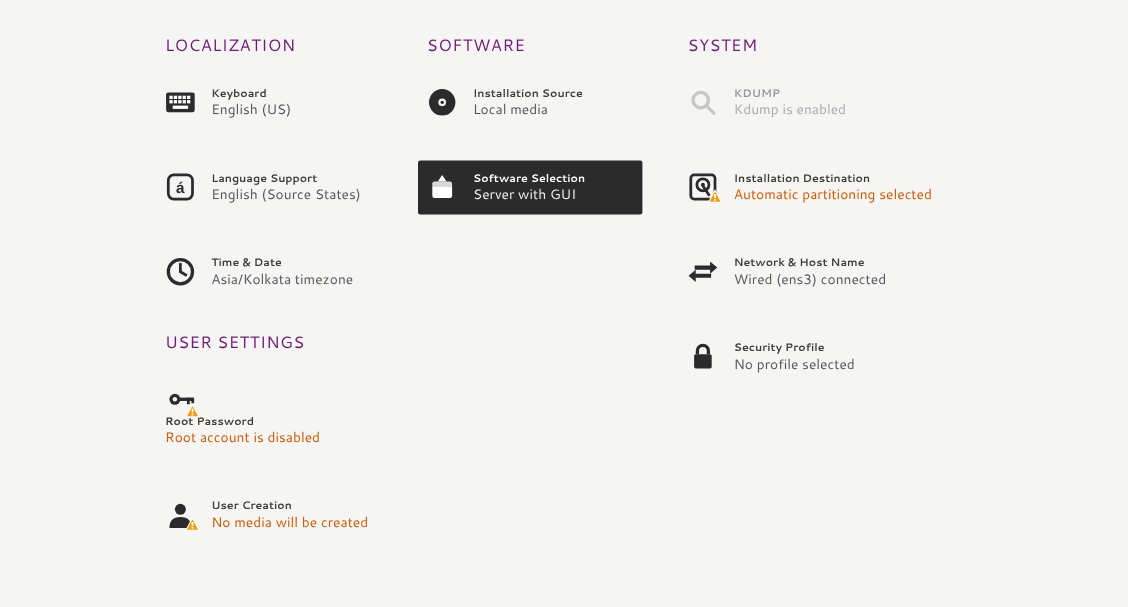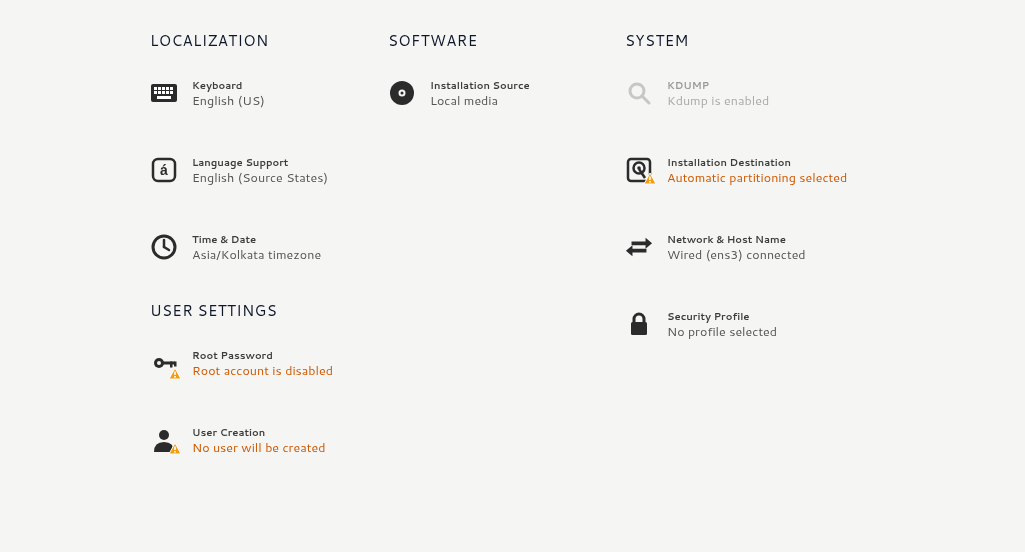--- a/index.html
+++ b/index.html
@@ -22,21 +22,21 @@
     top: 30px;
     width: 260px;
   }
   .col1 { left: 150px; }
   .col2 { left: 388px; }
   .col3 { left: 625px; }
   .hdr {
     font-size: 15px;
     font-weight: 400;
     letter-spacing: 0.4px;
-    color: #0f172a;
+    color: #701a75;
     margin-bottom: 18px;
   }
   .item {
     display: flex;
     align-items: flex-start;
     padding: 10px 8px 10px 8px;
     margin-left: -8px;
     margin-bottom: 28px;
     cursor: pointer;
     border-radius: 2px;
@@ -128,21 +128,21 @@
         </svg>
       </span>
       <span class="txt">
         <div class="title">Time &amp; Date</div>
         <div class="status normal">Asia/Kolkata timezone</div>
       </span>
     </div>
 
     <div class="hdr subhdr">USER SETTINGS</div>
 
-    <div class="item" style="position:relative;">
+    <div class="item" style="position:relative;flex-direction:column;">
       <span class="icon" style="position:relative;">
         <svg width="28" height="28" viewBox="0 0 28 28">
           <circle cx="9" cy="14" r="5" fill="#2b2b2b"></circle>
           <circle cx="9" cy="14" r="2" fill="#f5f5f3"></circle>
           <rect x="13" y="12.5" width="12" height="3" fill="#2b2b2b"></rect>
           <rect x="20" y="12.5" width="2.5" height="6" fill="#2b2b2b"></rect>
           <rect x="24" y="12.5" width="2.5" height="5" fill="#2b2b2b"></rect>
         </svg>
         <svg class="warn-badge" style="right:-4px;bottom:-4px;" viewBox="0 0 14 14">
           <path d="M7 1 L13 12 L1 12 Z" fill="#f39c12" stroke="#fff" stroke-width="1"></path>
@@ -163,21 +163,21 @@
           <path d="M4 26 Q4 16 14 16 Q24 16 24 26 Z" fill="#2b2b2b"></path>
         </svg>
         <svg class="warn-badge" style="right:-4px;bottom:-2px;" viewBox="0 0 14 14">
           <path d="M7 1 L13 12 L1 12 Z" fill="#f39c12" stroke="#fff" stroke-width="1"></path>
           <rect x="6.2" y="4.5" width="1.6" height="3.5" fill="#fff"></rect>
             <rect x="6.2" y="9" width="1.6" height="1.6" fill="#fff"></rect>
         </svg>
       </span>
       <span class="txt">
         <div class="title">User Creation</div>
-        <div class="status warn">No user will be created</div>
+        <div class="status warn">No media will be created</div>
       </span>
     </div>
   </div>
 
   <div class="col col2">
     <div class="hdr">SOFTWARE</div>
 
     <div class="item">
       <span class="icon">
         <svg width="28" height="28" viewBox="0 0 28 28">
@@ -185,20 +185,33 @@
           <circle cx="14" cy="14" r="3.5" fill="#f5f5f3"></circle>
           <circle cx="14" cy="14" r="1.5" fill="#2b2b2b"></circle>
         </svg>
       </span>
       <span class="txt">
         <div class="title">Installation Source</div>
         <div class="status normal">Local media</div>
       </span>
     </div>
 
+    <div class="item selected" style="width:188px;">
+      <span class="icon">
+        <svg width="28" height="28" viewBox="0 0 28 28">
+          <rect x="5" y="9" width="18" height="15" rx="2" fill="#fff"></rect>
+          <path d="M10 9 L14 3 L18 9 Z" fill="#fff"></path>
+          <rect x="5" y="9" width="18" height="5" fill="rgba(0,0,0,0.15)"></rect>
+        </svg>
+      </span>
+      <span class="txt">
+        <div class="title">Software Selection</div>
+        <div class="status normal">Server with GUI</div>
+      </span>
+    </div>
   </div>
 
   <div class="col col3">
     <div class="hdr">SYSTEM</div>
 
     <div class="item disabled">
       <span class="icon">
         <svg width="28" height="28" viewBox="0 0 28 28">
           <circle cx="12" cy="12" r="7" fill="none" stroke="#c7c7c5" stroke-width="3"></circle>
           <line x1="17" y1="17" x2="24" y2="24" stroke="#c7c7c5" stroke-width="3" stroke-linecap="round"></line>

